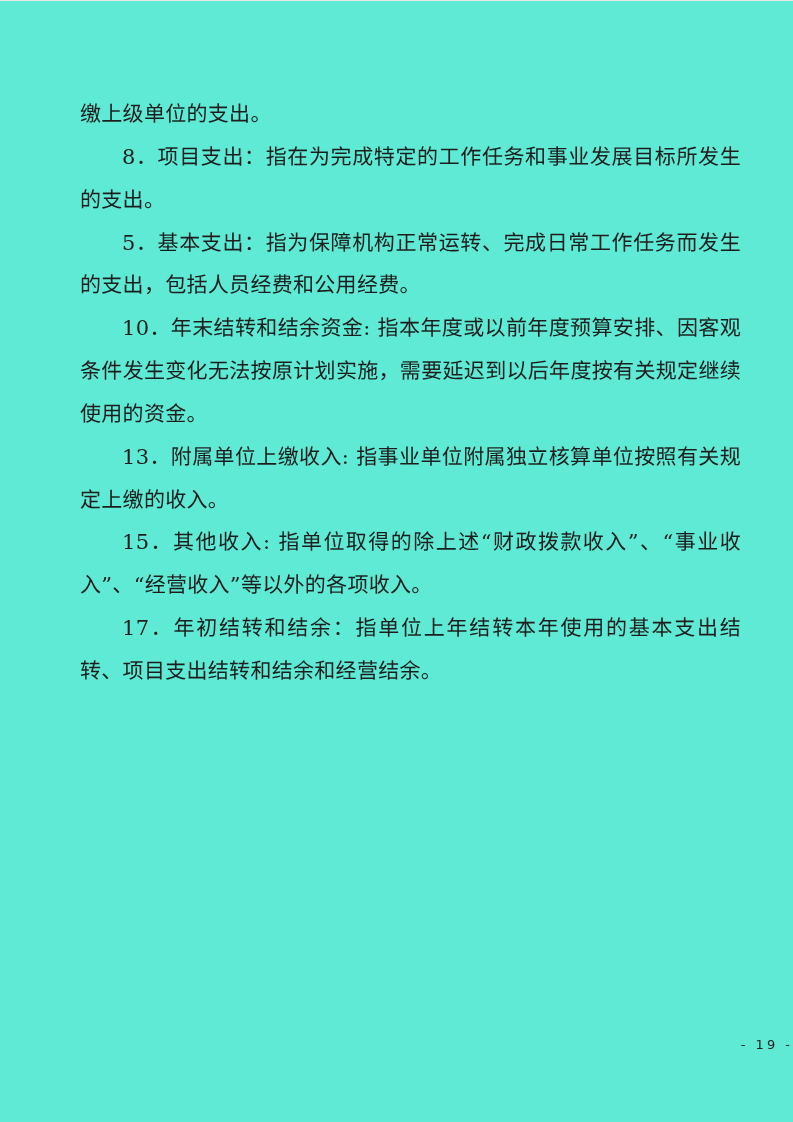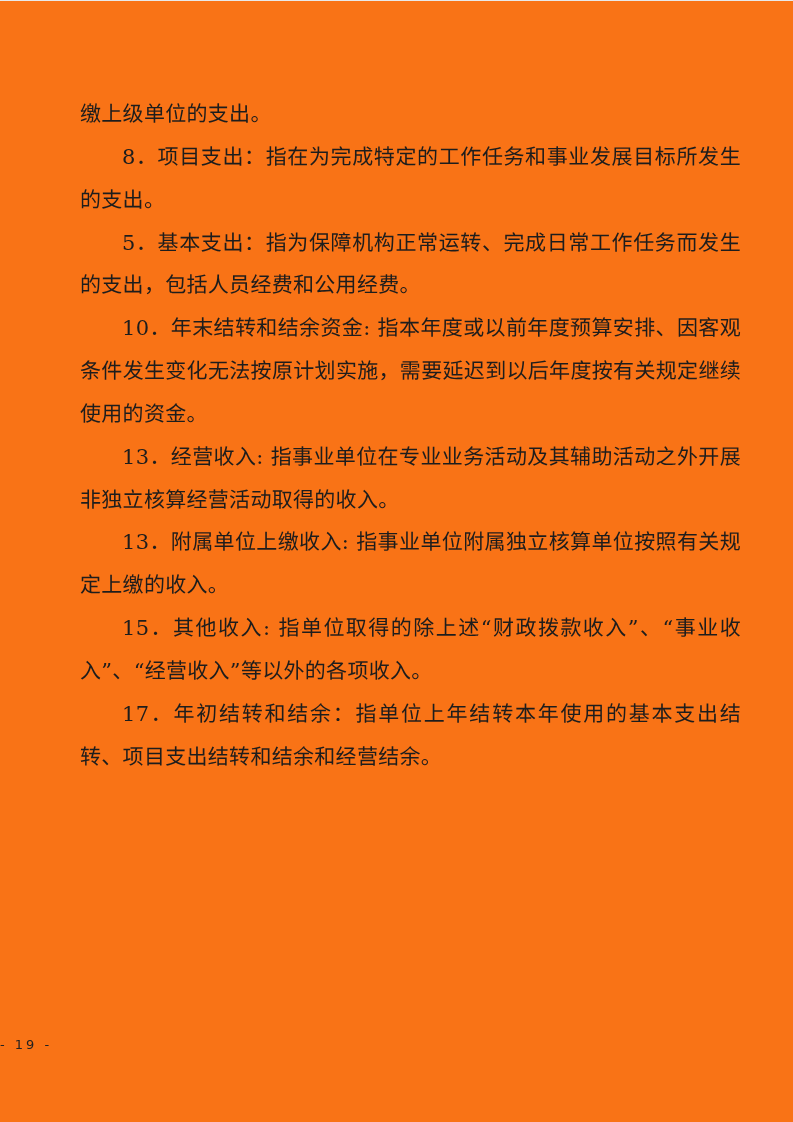--- a/index.html
+++ b/index.html
@@ -15,21 +15,21 @@
     color: #1d1d1d;
     border-top: 1px solid #e9e9e9;
     box-sizing: border-box;
   }
   .page {
     position: relative;
     width: 793px;
     height: 1121px;
     box-sizing: border-box;
     padding: 92px 52px 0 80px;
-    background: #f97316;
+    background: #5eead4;
   }
   .content {
     width: 661px;
   }
   .content p {
     margin: 0;
     font-size: 21px;
     line-height: 42.85px;
     letter-spacing: 0.3px;
     text-align: justify;
@@ -37,40 +37,39 @@
     overflow-wrap: anywhere;
   }
   .content p.indent {
     text-indent: 2em;
   }
   .footer {
     position: absolute;
     left: 0;
     right: 0;
     top: 1033px;
-    text-align: left;
+    text-align: right;
   }
   .footer span {
     font-size: 13px;
     letter-spacing: 3px;
     color: #222222;
     font-family: "DejaVu Sans", "Liberation Sans", sans-serif;
   }
 </style>
 </head>
 <body>
 
 <div class="page">
   <main class="content">
 
   <p>缴上级单位的支出。</p>
       <p class="indent">8．项目支出：指在为完成特定的工作任务和事业发展目标所发生的支出。</p>
       <p class="indent">5．基本支出：指为保障机构正常运转、完成日常工作任务而发生的支出，包括人员经费和公用经费。</p>
       <p class="indent">10．年末结转和结余资金: 指本年度或以前年度预算安排、因客观条件发生变化无法按原计划实施，需要延迟到以后年度按有关规定继续使用的资金。</p>
-      <p class="indent">13．经营收入: 指事业单位在专业业务活动及其辅助活动之外开展非独立核算经营活动取得的收入。</p>
       <p class="indent">13．附属单位上缴收入: 指事业单位附属独立核算单位按照有关规定上缴的收入。</p>
       <p class="indent">15．其他收入: 指单位取得的除上述“财政拨款收入”、“事业收入”、“经营收入”等以外的各项收入。</p>
       <p class="indent">17．年初结转和结余：指单位上年结转本年使用的基本支出结转、项目支出结转和结余和经营结余。</p>
     </main>
   <footer class="footer">
     <span>- 19 -</span>
   </footer>
 </div>
 
 </body></html>

